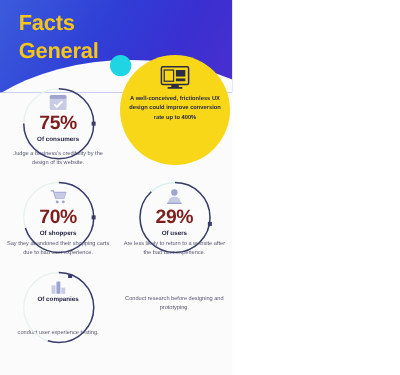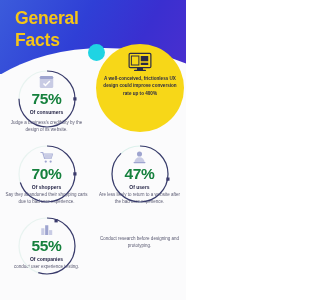--- a/index.html
+++ b/index.html
@@ -109,21 +109,21 @@
   .stat-icon {
     margin-top: 9px;
     width: 15px; height: 14px;
     position: relative;
     z-index: 2;
   }
   .pct {
     position: relative;
     z-index: 2;
     margin-top: 1px;
-    color: #15803d;
+    color: #7f1d1d;
     font-size: 15.5px;
     font-weight: bold;
     letter-spacing: -0.3px;
   }
   .sub {
     position: relative;
     z-index: 2;
     margin-top: 1px;
     color: #262648;
     font-size: 5px;
@@ -140,22 +140,22 @@
 </style>
 </head>
 <body>
 
 <div id="poster">
 
   <div class="header">
     <div class="header-curve"></div>
   </div>
   <div class="title">
+    <div>Facts</div>
     <div>General</div>
-    <div>Facts</div>
   </div>
 
   <div class="cyan-dot"></div>
 
   <div class="hero-circle">
     <svg class="hero-icon" viewBox="0 0 32 26">
       <rect x="1.5" y="1.5" width="29" height="19" rx="1.6" fill="none" stroke="#2b2b45" stroke-width="1.6"></rect>
       <rect x="4.5" y="5" width="10" height="12" fill="none" stroke="#2b2b45" stroke-width="1.3"></rect>
       <rect x="17" y="5" width="10" height="7" fill="#2b2b45"></rect>
       <rect x="17" y="14" width="10" height="3" fill="#2b2b45"></rect>
@@ -213,39 +213,38 @@
         <svg class="ring-svg" viewBox="0 0 66 66">
           <circle cx="33" cy="33" r="28" fill="none" stroke="#ddf1ec" stroke-width="1.2"></circle>
           <circle cx="33" cy="33" r="28" fill="none" stroke="#3a3a6b" stroke-width="1.2" stroke-dasharray="154.8 175.9" transform="rotate(-90 33 33)"></circle>
           <rect x="59.3" y="36.5" width="3.2" height="3.2" fill="#3a3a6b"></rect>
         </svg>
         <svg class="stat-icon" viewBox="0 0 20 18">
           <circle cx="10" cy="5" r="3.4" fill="#9ea4cf"></circle>
           <path d="M3.2 16 a6.8 6.8 0 0 1 13.6 0 z" fill="#c8cbe4"></path>
           <rect x="2" y="15.6" width="16" height="1.6" rx="0.8" fill="#9ea4cf"></rect>
         </svg>
-        <div class="pct">47%</div>
+        <div class="pct">29%</div>
         <div class="sub">Of users</div>
       </div>
       <div class="desc">Are less likely to return to a website after the bad user experience.</div>
     </div>
 
     <div class="cell offset">
       <div class="ring-wrap">
         <svg class="ring-svg" viewBox="0 0 66 66">
           <circle cx="33" cy="33" r="28" fill="none" stroke="#e8f3f0" stroke-width="1.2"></circle>
           <circle cx="33" cy="33" r="28" fill="none" stroke="#3a3a6b" stroke-width="1.2" stroke-dasharray="96.7 175.9" transform="rotate(-90 33 33)"></circle>
           <rect x="40.5" y="6.2" width="3.2" height="3.2" fill="#3a3a6b"></rect>
         </svg>
         <svg class="stat-icon" viewBox="0 0 20 18">
           <rect x="3" y="8" width="4.2" height="9" fill="#c8cbe4"></rect>
           <rect x="8.2" y="4" width="4.2" height="13" fill="#9ea4cf"></rect>
           <rect x="13.4" y="10.5" width="4.2" height="6.5" fill="#c8cbe4"></rect>
         </svg>
-        <div class="pct">55%</div>
         <div class="sub">Of companies</div>
       </div>
       <div class="desc">conduct user experience testing.</div>
     </div>
 
     <div class="cell offset">
       <div class="desc">Conduct research before designing and prototyping.</div>
     </div>
 
   </div>

